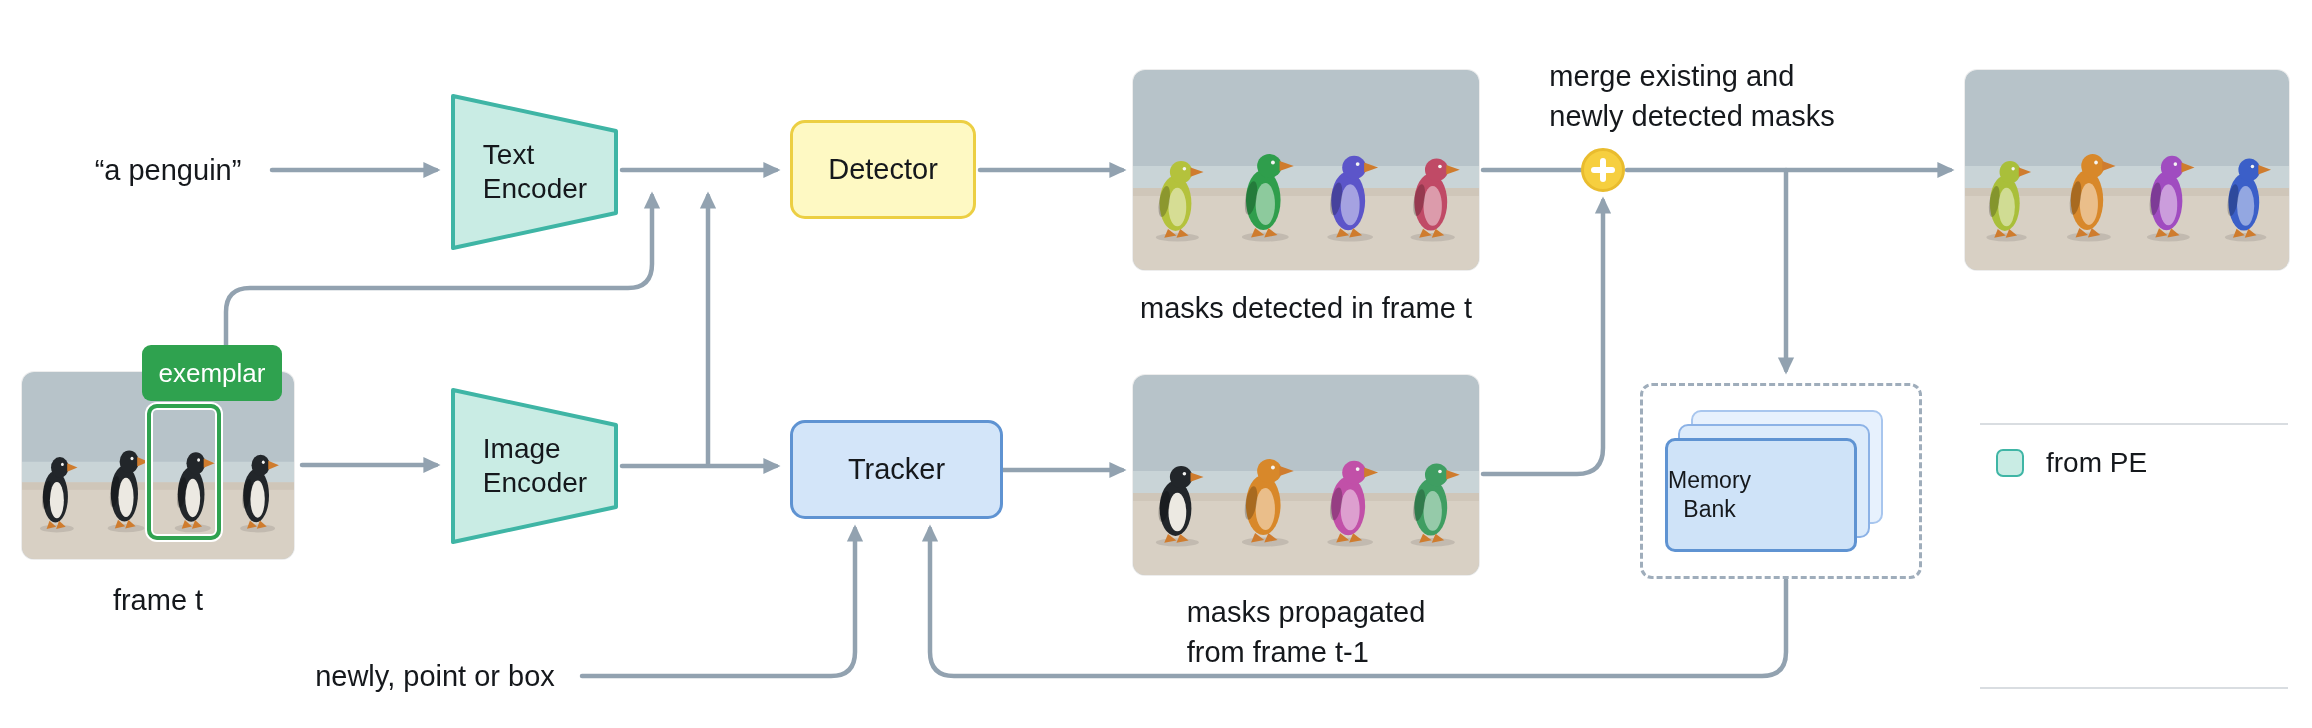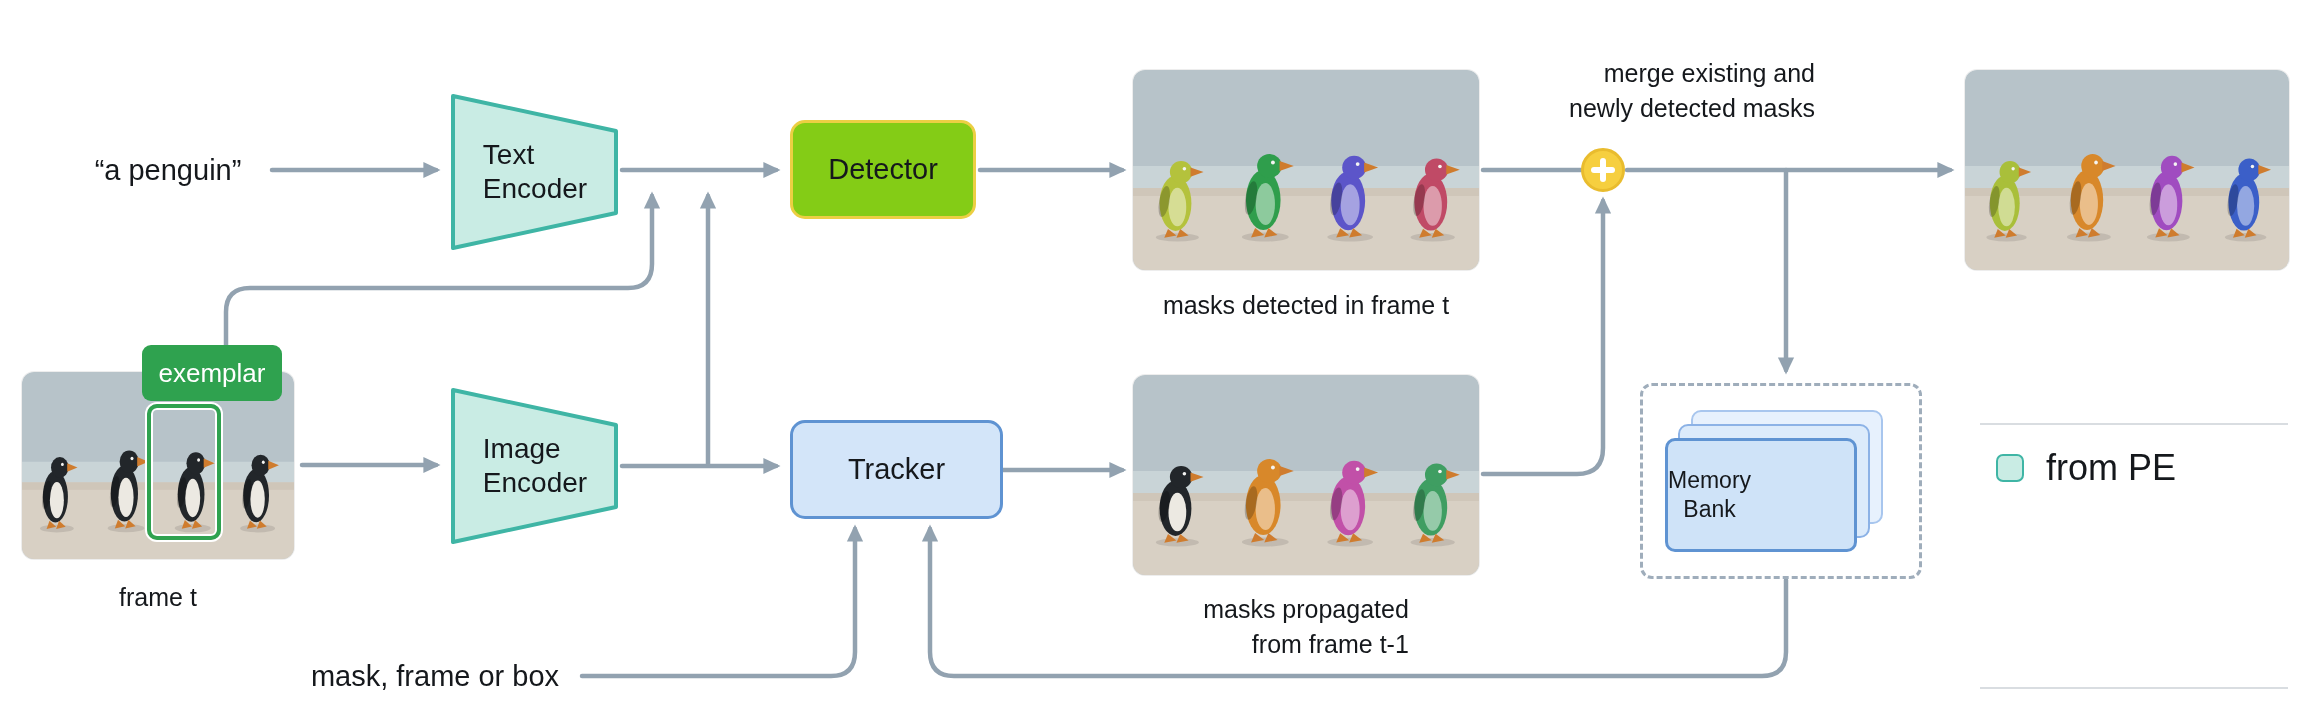--- a/index.html
+++ b/index.html
@@ -10,26 +10,26 @@
   .wires { position:absolute; left:0; top:0; z-index:1; }
 
   .prompt-text { transform:translate(-50%,-50%); font-size:29px; white-space:nowrap; z-index:2; }
 
   .trap { z-index:2; }
   .trap .lbl { position:absolute; inset:0; display:flex; align-items:center; justify-content:center;
                font-size:28px; font-weight:500; white-space:pre-line; line-height:1.22; }
 
   .node { display:flex; align-items:center; justify-content:center; font-size:29px; font-weight:500;
           border-radius:15px; border:3.5px solid; z-index:2; }
-  .node.yellow { background:#84cc16; border-color:#eccf43; }
+  .node.yellow { background:#fef9c3; border-color:#eccf43; }
   .node.blue   { background:#d3e5f9; border-color:#5f93d2; }
 
   .scene { border-radius:12px; overflow:hidden; z-index:2; box-shadow:0 0 0 1px rgba(0,0,0,0.07); }
 
-  .caption { transform:translateX(-50%); font-size:25px; text-align:right; white-space:pre-line;
+  .caption { transform:translateX(-50%); font-size:29px; text-align:left; white-space:pre-line;
              line-height:1.38; z-index:2; }
 
   .merge-circle { width:44px; height:44px; border-radius:50%; background:#f6cf3f; border:3px solid #e9bc2e;
                   transform:translate(-50%,-50%); z-index:2; }
   .merge-circle .plus-h, .merge-circle .plus-v { position:absolute; background:#ffffff; border-radius:3px; }
   .merge-circle .plus-h { width:24px; height:6px; left:7px; top:16px; }
   .merge-circle .plus-v { width:6px; height:24px; left:16px; top:7px; }
 
   .exemplar-label { background:#2fa24f; color:#fff; border-radius:9px; display:flex; align-items:center;
                     justify-content:center; font-size:26px; font-weight:500; z-index:4; }
@@ -41,21 +41,21 @@
   .mem-card.back2 { left:48px; top:24px; background:#e7f1fd; border:2.5px solid #a8c6ee; }
   .mem-card.back1 { left:35px; top:38px; background:#dcebfb; border:2.5px solid #8cb2e6; }
   .mem-card.main  { left:22px; top:52px; background:#cfe3f8; border:3px solid #5f93d2; display:flex;
                     align-items:center; justify-content:flex-start; font-size:23px; font-weight:500;
                     white-space:pre-line; text-align:center; line-height:1.25; }
 
   .legend { border-top:2px solid #d9dde1; border-bottom:2px solid #d9dde1; padding:22px 0 22px 16px;
             display:flex; flex-direction:column; justify-content:space-between; height:266px; z-index:2; }
   .legend-row { display:flex; align-items:center; gap:22px; }
   .swatch { width:28px; height:28px; border-radius:7px; border:2.5px solid #888; flex:0 0 auto; }
-  .legend-label { font-size:36px; }
+  .legend-label { font-size:28px; }
 </style>
 </head>
 <body>
 
 <div class="canvas">
 
   <svg class="wires" width="2312" height="728" viewBox="0 0 2312 728">
     <defs>
       <marker id="arr" viewBox="0 0 10 10" refX="7" refY="5" markerWidth="4" markerHeight="4" orient="auto-start-reverse">
         <path d="M0,0.5 L9.5,5 L0,9.5 Z" fill="#92a2b0"></path>
@@ -325,21 +325,21 @@
 
   <div class="abs memory-outer" style="left:1640px;top:383px;width:282px;height:196px">
     <div class="mem-card back2"></div>
     <div class="mem-card back1"></div>
     <div class="mem-card main">
       <span>Memory
 Bank</span>
     </div>
   </div>
 
-  <div class="abs prompt-text" style="left:435px;top:676px">mask, frame or box</div>
+  <div class="abs prompt-text" style="left:435px;top:676px">newly, point or box</div>
 
   <div class="abs legend" style="left:1980px;top:423px;width:308px">
     <div class="legend-row">
       <span class="swatch" style="background: rgb(201, 236, 228); border-color: rgb(63, 181, 165);"></span>
       <span class="legend-label">from PE</span>
     </div>
   </div>
 
 </div>
 

